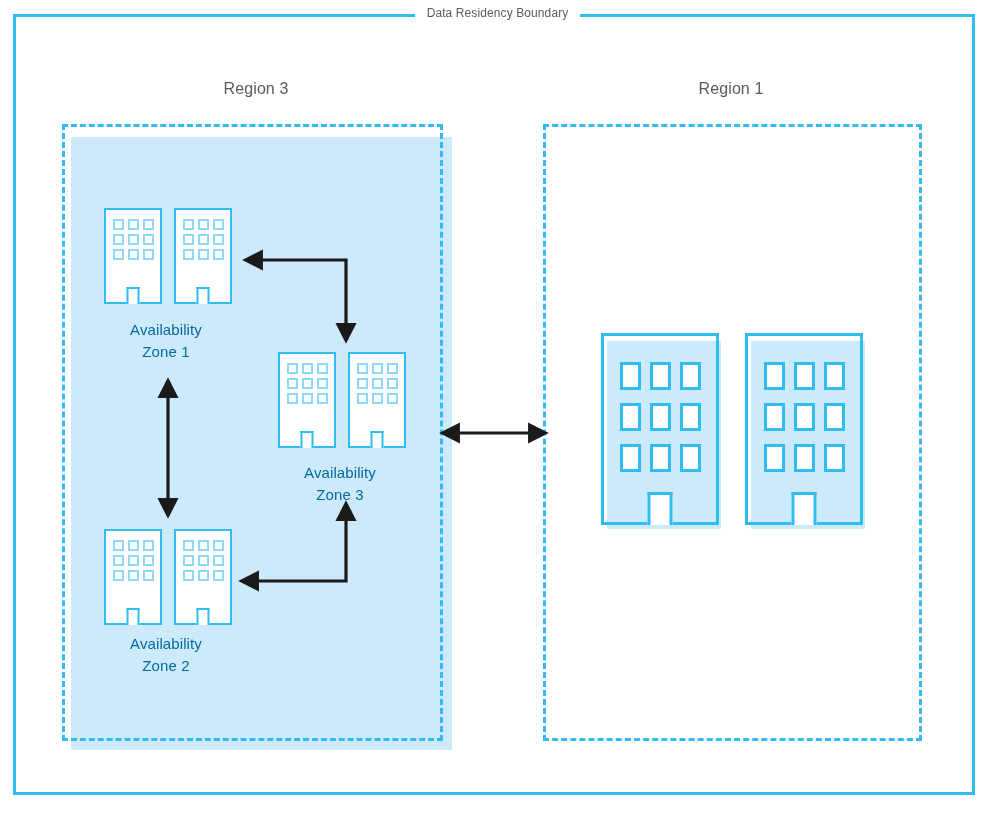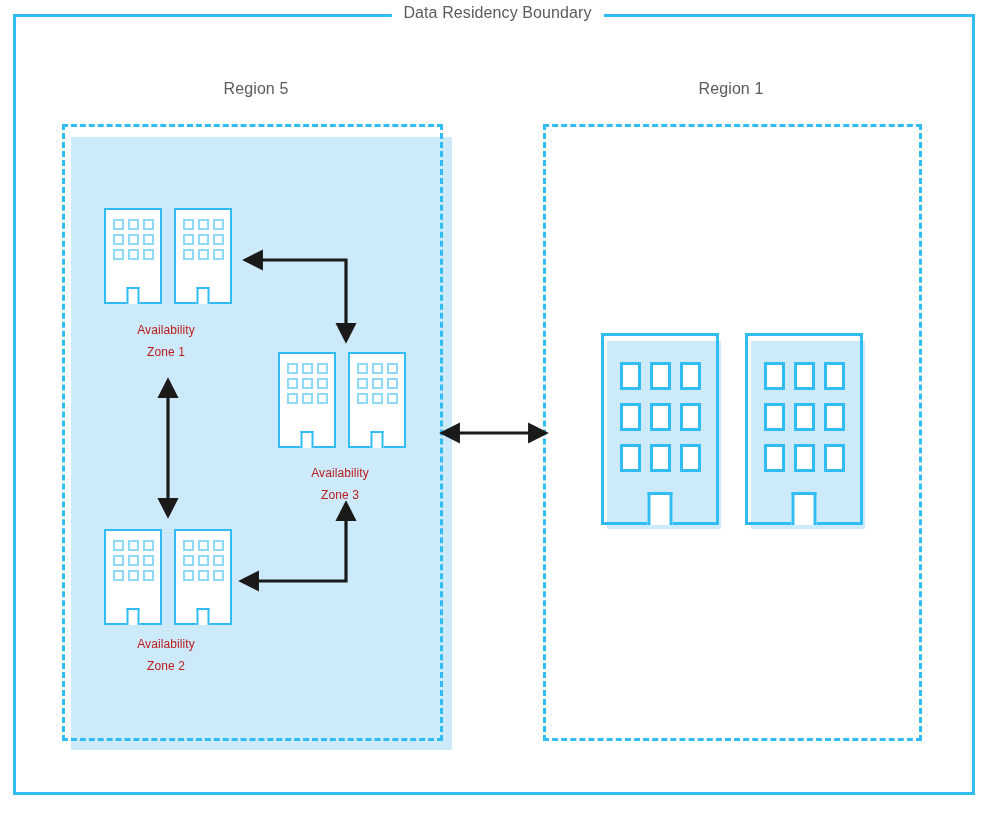--- a/index.html
+++ b/index.html
@@ -30,21 +30,21 @@
     border: 3px solid #31bdf3;
     box-sizing: border-box;
   }
   .boundary-title {
     position: absolute;
     left: 50%;
     top: 2px;
     transform: translateX(-50%);
     background: #ffffff;
     padding: 0 12px;
-    font-size: 16px;
+    font-size: 12px;
     color: #5b5b5d;
     white-space: nowrap;
     line-height: 22px;
     letter-spacing: 0.1px;
   }
 
   
   .region-title {
     position: absolute;
     font-size: 16px;
@@ -173,23 +173,23 @@
     height: 33px;
     border: 3px solid #31bdf3;
     border-bottom: none;
     box-sizing: border-box;
     background: #ffffff;
   }
 
   
   .zone-label {
     position: absolute;
-    font-size: 12px;
+    font-size: 15px;
     line-height: 22px;
-    color: #b91c1c;
+    color: #0369a1;
     text-align: center;
     white-space: pre-line;
     transform: translateX(-50%);
     letter-spacing: 0.1px;
   }
 
   
   .arrow-layer {
     position: absolute;
     left: 0;
@@ -200,21 +200,21 @@
   }
 </style>
 </head>
 <body>
 
 <div id="diagram">
 
   <div class="outer-boundary"></div>
   <div class="boundary-title">Data Residency Boundary</div>
 
-  <div class="region-title" id="region1-title">Region 5</div>
+  <div class="region-title" id="region1-title">Region 3</div>
   <div class="region-title" id="region2-title">Region 1</div>
 
   <div class="region-fill" id="region1-fill"></div>
   <div class="region-dashed" id="region1-box"></div>
 
   <div class="region-dashed" id="region2-box"></div>
 
   <div class="bldg-small" style="left:104px; top:208px;">
     <div class="win-grid">
       <div class="win"></div>

